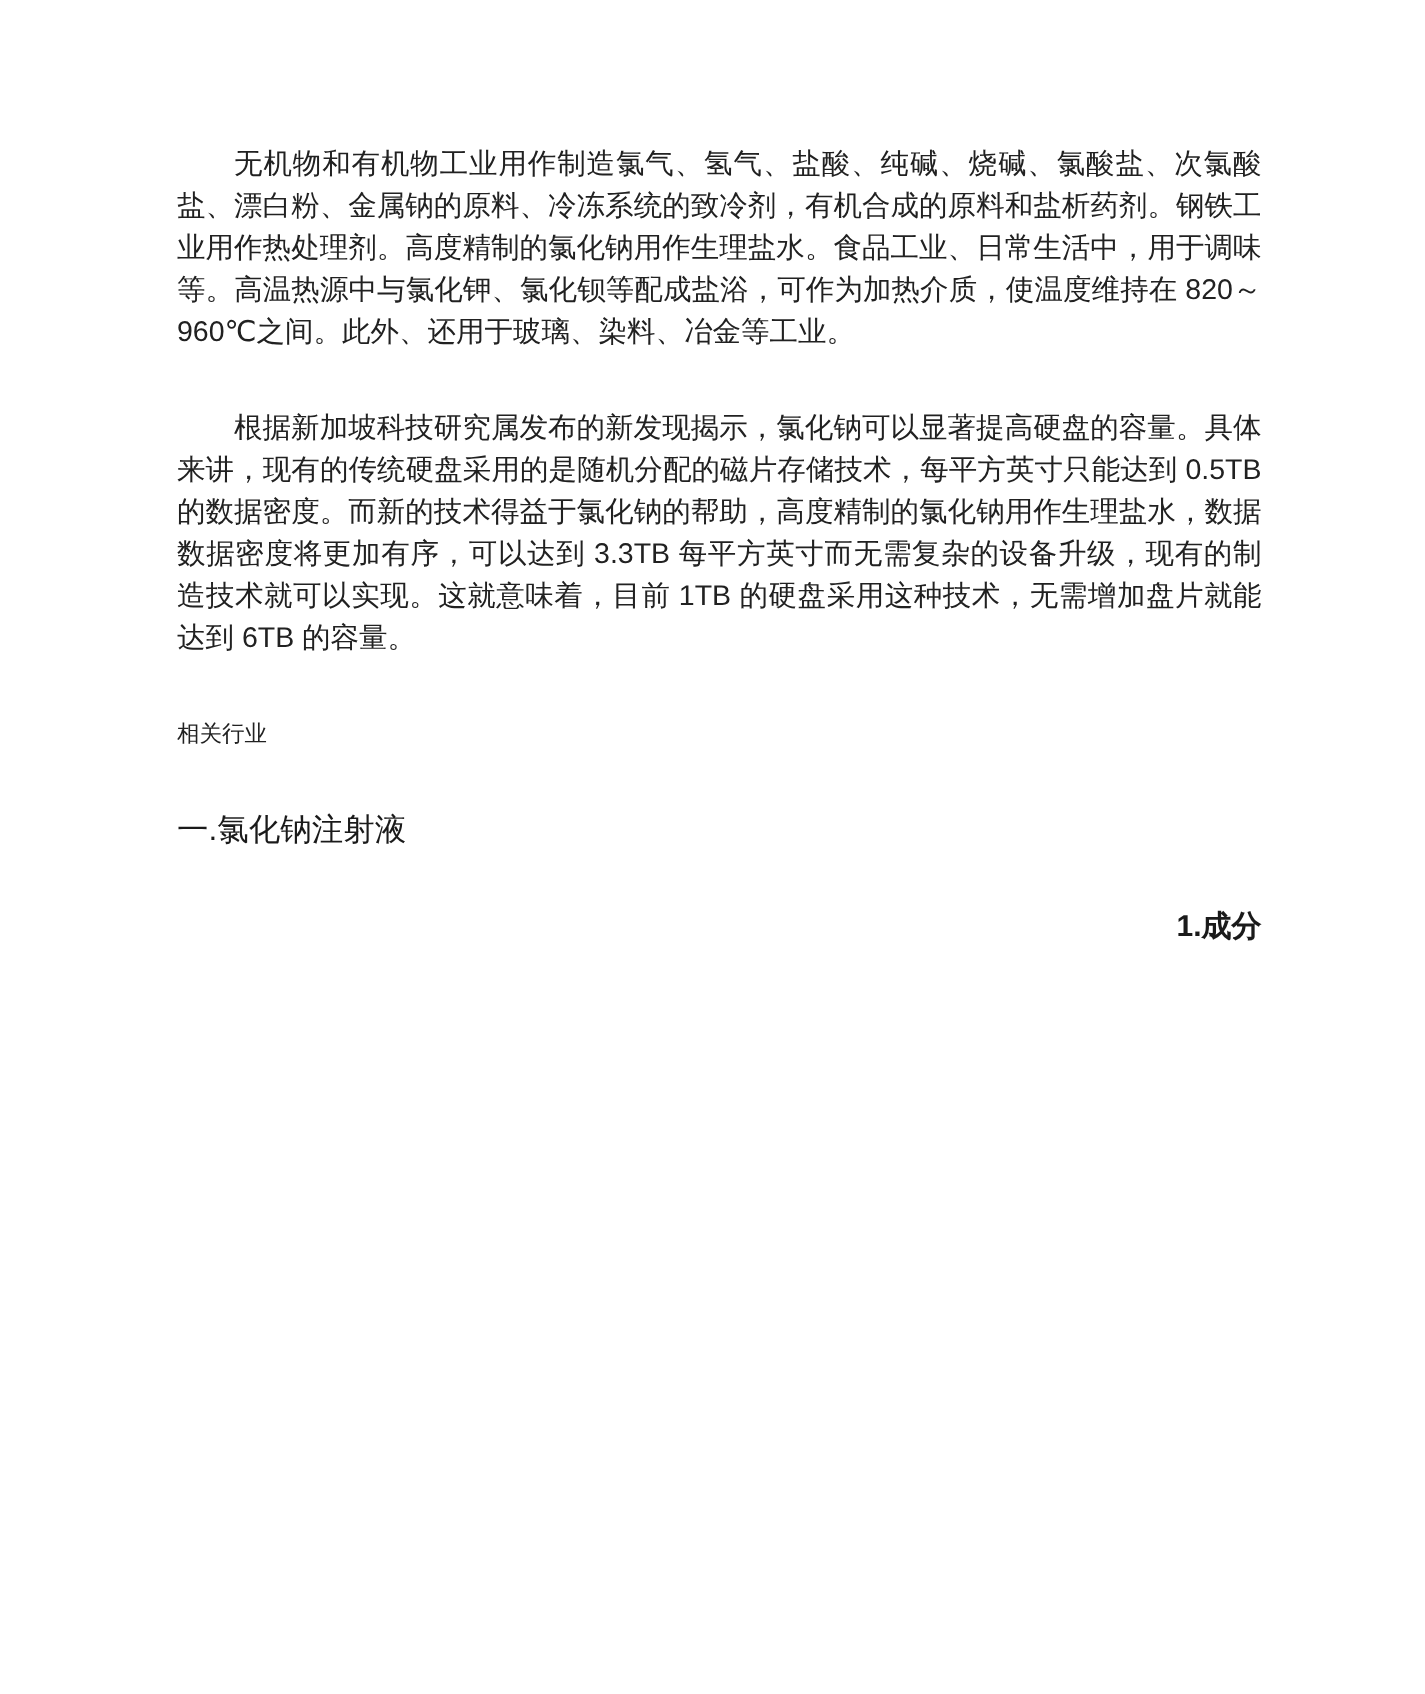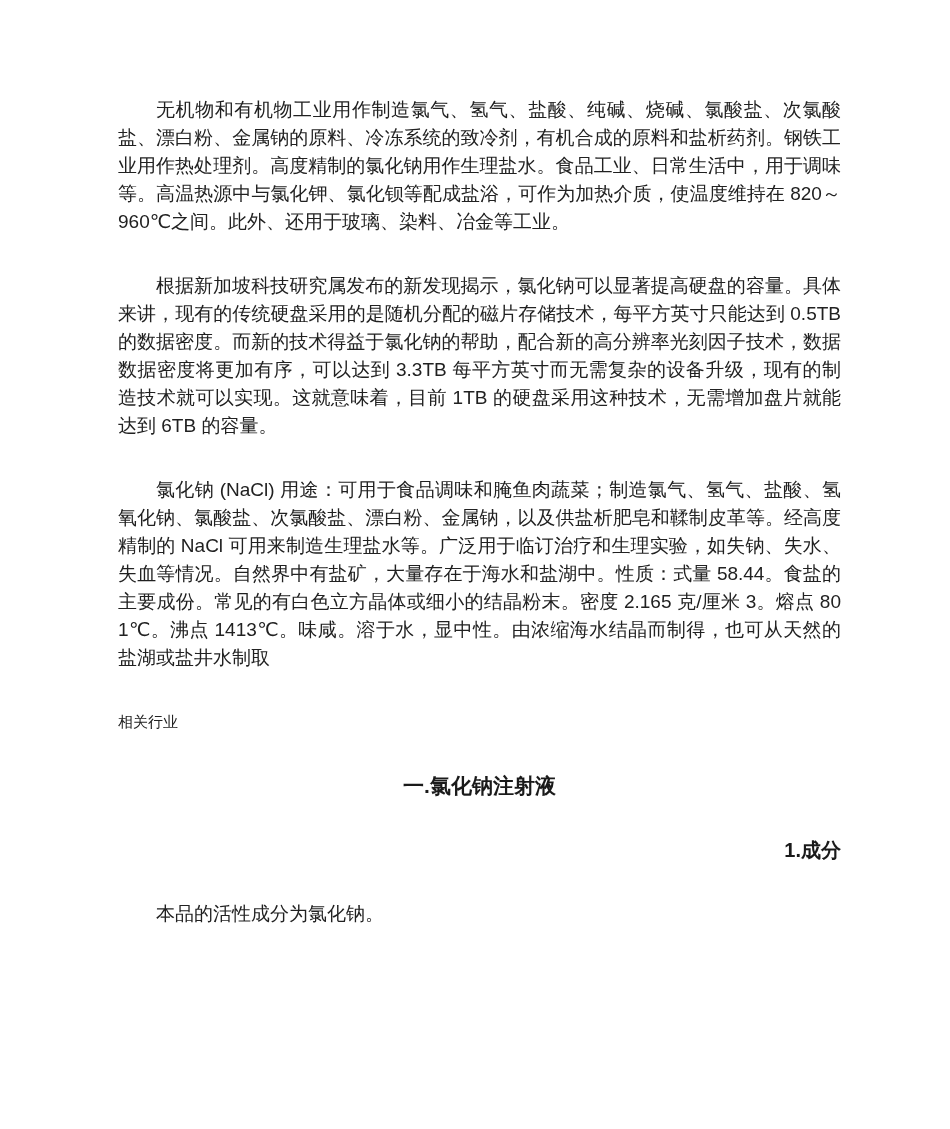--- a/index.html
+++ b/index.html
@@ -40,24 +40,23 @@
   .section-label {
     font-size: 15px;
     line-height: 28px;
     font-weight: normal;
     margin: 36px 0 16px 0;
     color: #212121;
   }
   .heading-one {
     font-size: 21px;
     line-height: 28px;
-    font-weight: bold;
+    font-weight: normal;
     margin: 36px 0 0 0;
     color: #1a1a1a;
-    text-align: center;
   }
   .subheading {
     font-size: 20px;
     line-height: 28px;
     font-weight: bold;
     margin: 36px 0 0 0;
     text-indent: 38px;
     color: #1a1a1a;
     text-align: right;
   }
@@ -70,26 +69,24 @@
   }
 </style>
 </head>
 <body style="background: rgb(255, 255, 255); color: rgb(33, 33, 33);">
 
 <div class="page">
 
 
   <p class="body-para first-after-title">无机物和有机物工业用作制造氯气、氢气、盐酸、纯碱、烧碱、氯酸盐、次氯酸盐、漂白粉、金属钠的原料、冷冻系统的致冷剂，有机合成的原料和盐析药剂。钢铁工业用作热处理剂。高度精制的氯化钠用作生理盐水。食品工业、日常生活中，用于调味等。高温热源中与氯化钾、氯化钡等配成盐浴，可作为加热介质，使温度维持在 820～960℃之间。此外、还用于玻璃、染料、冶金等工业。</p>
 
-  <p class="body-para">根据新加坡科技研究属发布的新发现揭示，氯化钠可以显著提高硬盘的容量。具体来讲，现有的传统硬盘采用的是随机分配的磁片存储技术，每平方英寸只能达到 0.5TB 的数据密度。而新的技术得益于氯化钠的帮助，配合新的高分辨率光刻因子技术，数据数据密度将更加有序，可以达到 3.3TB 每平方英寸而无需复杂的设备升级，现有的制造技术就可以实现。这就意味着，目前 1TB 的硬盘采用这种技术，无需增加盘片就能达到 6TB 的容量。</p>
+  <p class="body-para">根据新加坡科技研究属发布的新发现揭示，氯化钠可以显著提高硬盘的容量。具体来讲，现有的传统硬盘采用的是随机分配的磁片存储技术，每平方英寸只能达到 0.5TB 的数据密度。而新的技术得益于氯化钠的帮助，高度精制的氯化钠用作生理盐水，数据数据密度将更加有序，可以达到 3.3TB 每平方英寸而无需复杂的设备升级，现有的制造技术就可以实现。这就意味着，目前 1TB 的硬盘采用这种技术，无需增加盘片就能达到 6TB 的容量。</p>
 
-  <p class="body-para">氯化钠 (NaCl) 用途：可用于食品调味和腌鱼肉蔬菜；制造氯气、氢气、盐酸、氢氧化钠、氯酸盐、次氯酸盐、漂白粉、金属钠，以及供盐析肥皂和鞣制皮革等。经高度精制的 NaCl 可用来制造生理盐水等。广泛用于临订治疗和生理实验，如失钠、失水、失血等情况。自然界中有盐矿，大量存在于海水和盐湖中。性质：式量 58.44。食盐的主要成份。常见的有白色立方晶体或细小的结晶粉末。密度 2.165 克/厘米 3。熔点 801℃。沸点 1413℃。味咸。溶于水，显中性。由浓缩海水结晶而制得，也可从天然的盐湖或盐井水制取</p>
 
   <p class="section-label">相关行业</p>
 
   <h2 class="heading-one">一.氯化钠注射液</h2>
 
   <h3 class="subheading">1.成分</h3>
 
-  <p class="indent-line">本品的活性成分为氯化钠。</p>
 
 
 </div>
 
 </body></html>

